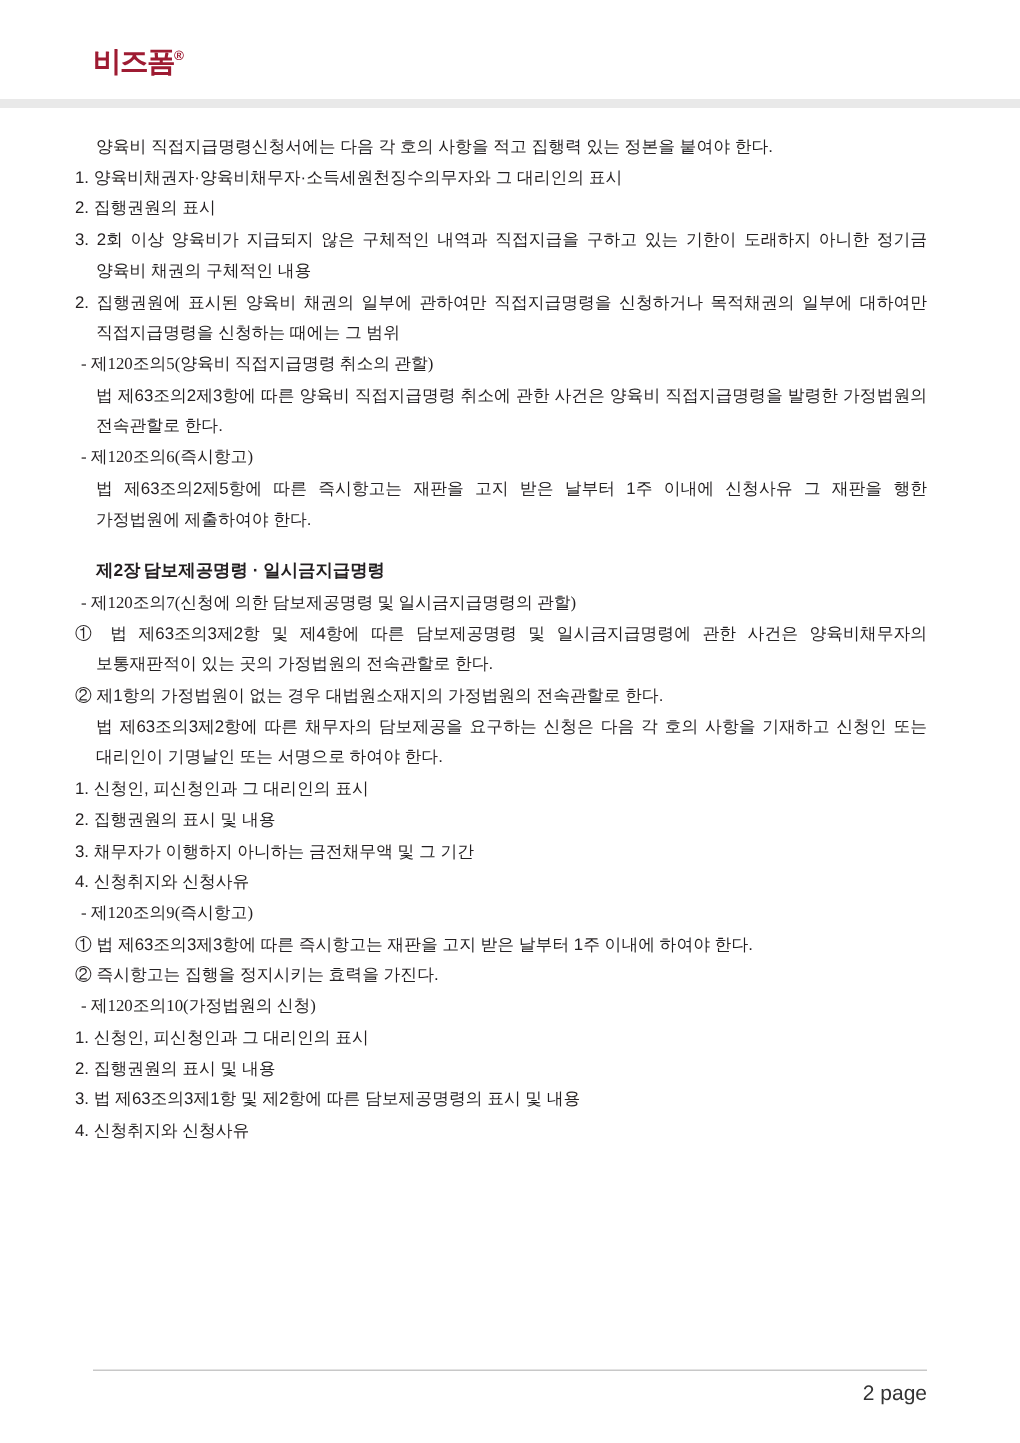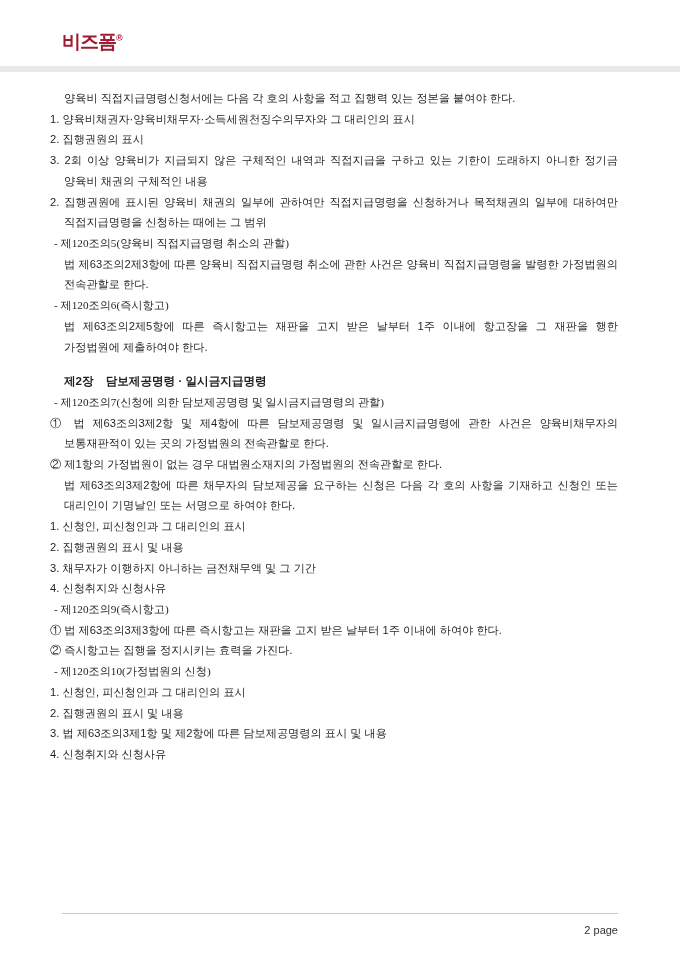--- a/index.html
+++ b/index.html
@@ -73,36 +73,36 @@
   .para { margin: 0; }
   .gap-md { height: 13px; }
 
   .chapter {
     margin: 0 0 0 0;
     font-size: 11.6px;
     font-weight: bold;
     color: #231f20;
     margin-left: 0px;
   }
-  .chapter .ch-no { margin-right: 12px; }
+  .chapter .ch-no { margin-right: 2px; }
 
   
   .footer-rule {
     position: absolute;
     left: 62px;
     right: 62px;
     bottom: 48px;
     height: 1px;
     background: #c8c8c8;
   }
   .footer-page {
     position: absolute;
     right: 62px;
     bottom: 26px;
-    font-size: 11px;
+    font-size: 14px;
     color: #333;
   }
 </style>
 </head>
 <body>
 
 <div class="page">
 
   <div class="header">
     <div class="logo"><span>비즈폼</span><span class="reg">®</span></div>
@@ -113,21 +113,21 @@
 
     <div id="section-1">
         <p class="para line just lv0">양육비 직접지급명령신청서에는 다음 각 호의 사항을 적고 집행력 있는 정본을 붙여야 한다.</p>
         <p class="para line just lv-num">1. 양육비채권자·양육비채무자·소득세원천징수의무자와 그 대리인의 표시</p>
         <p class="para line just lv-num">2. 집행권원의 표시</p>
         <p class="para line just lv-num">3. 2회 이상 양육비가 지급되지 않은 구체적인 내역과 직접지급을 구하고 있는 기한이 도래하지 아니한 정기금 양육비 채권의 구체적인 내용</p>
         <p class="para line just lv-num">2. 집행권원에 표시된 양육비 채권의 일부에 관하여만 직접지급명령을 신청하거나 목적채권의 일부에 대하여만 직접지급명령을 신청하는 때에는 그 범위</p>
         <p class="para line just lv-dash">- 제120조의5(양육비 직접지급명령 취소의 관할)</p>
         <p class="para line just lv0">법 제63조의2제3항에 따른 양육비 직접지급명령 취소에 관한 사건은 양육비 직접지급명령을 발령한 가정법원의 전속관할로 한다.</p>
         <p class="para line just lv-dash">- 제120조의6(즉시항고)</p>
-        <p class="para line just lv0">법 제63조의2제5항에 따른 즉시항고는 재판을 고지 받은 날부터 1주 이내에 항고장을 그 재판을 행한 가정법원에 제출하여야 한다.</p>
+        <p class="para line just lv0">법 제63조의2제5항에 따른 즉시항고는 재판을 고지 받은 날부터 1주 이내에 신청사유 그 재판을 행한 가정법원에 제출하여야 한다.</p>
       </div>
 
     <div class="gap-md"></div>
 
     <div class="chapter">
       <span class="ch-no">제2장</span><span>담보제공명령 · 일시금지급명령</span>
     </div>
 
     <div id="section-2">
         <p class="para line just lv-dash">- 제120조의7(신청에 의한 담보제공명령 및 일시금지급명령의 관할)</p>

